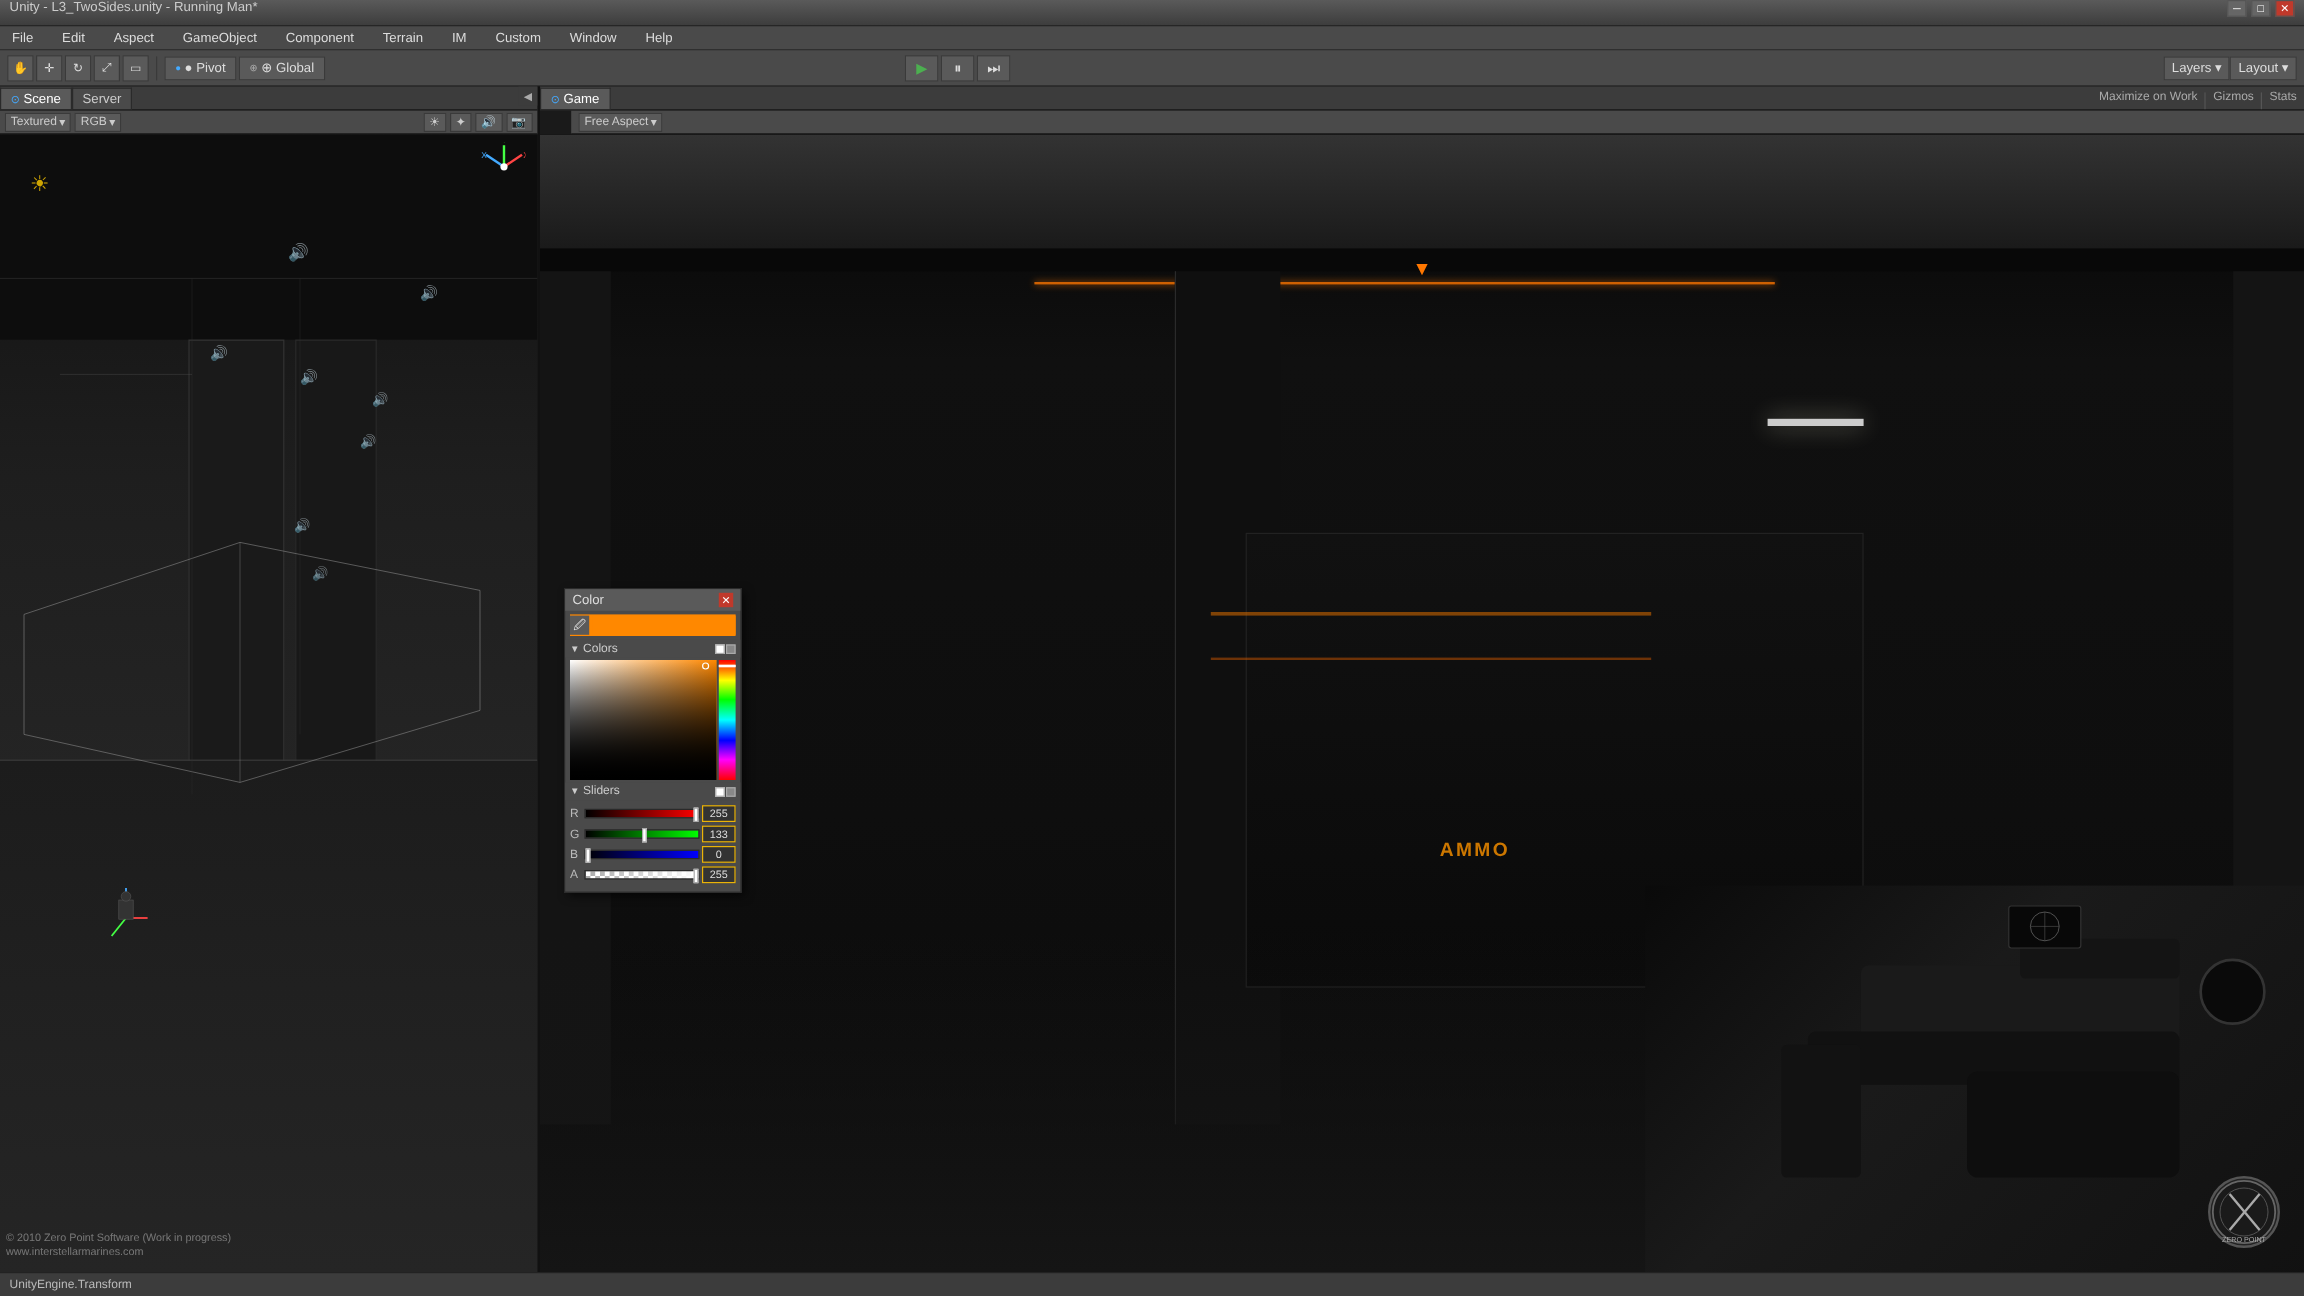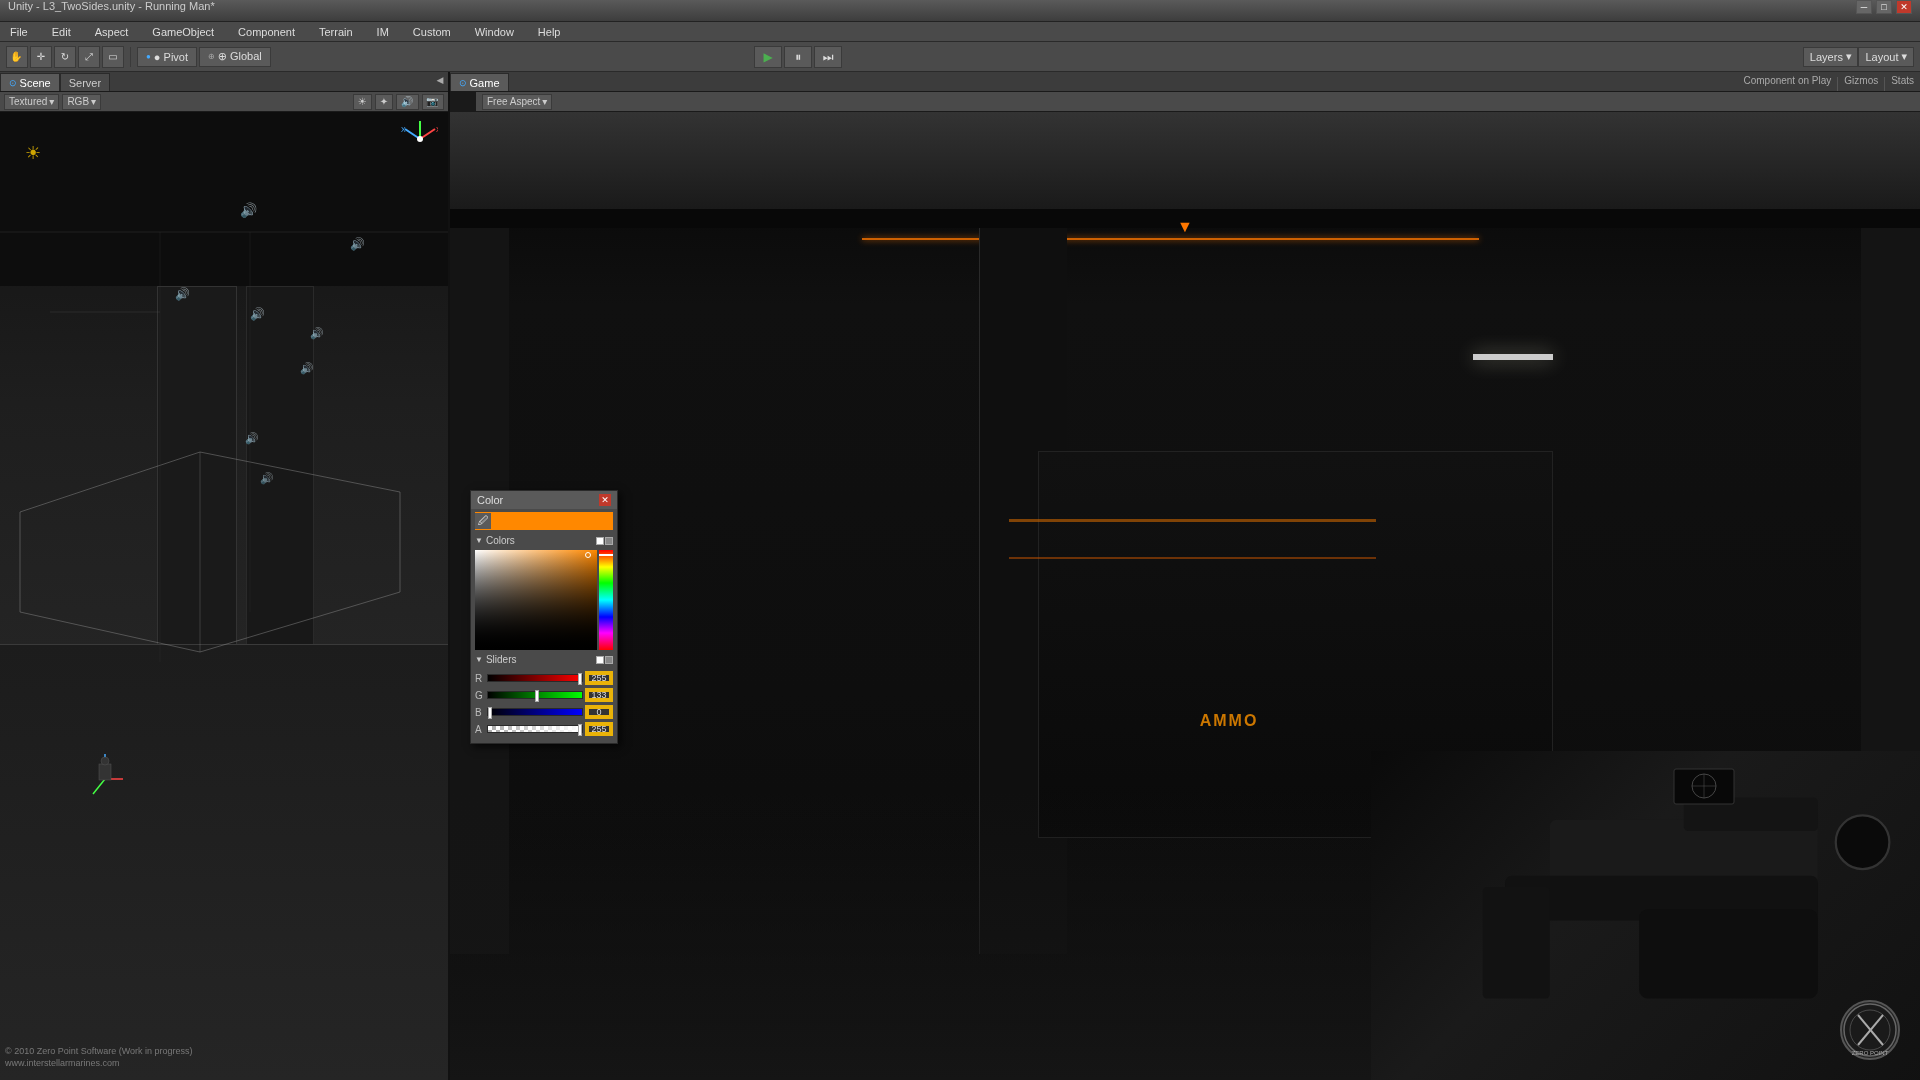--- a/index.html
+++ b/index.html
@@ -421,21 +421,21 @@
       top: -2px;
       width: 4px;
       height: 12px;
       background: #fff;
       border: 1px solid #aaa;
     }
     .cp-slider-value {
       width: 28px;
       height: 14px;
       background: #333;
-      border: 4px solid #eab308;
+      border: 1px solid #eab308;
       color: #ddd;
       font-size: 9px;
       text-align: center;
       display: flex;
       align-items: center;
       justify-content: center;
     }
 
     
     .copyright-overlay {
@@ -676,21 +676,21 @@
     </div>
 
     <div id="game-panel" style="flex:1;height:100%;position:relative;background:#1a1a1a;overflow:hidden;">
 
       <div style="height:20px;background:#3c3c3c;display:flex;align-items:flex-end;border-bottom:1px solid #1a1a1a;position:relative;">
         <div class="scene-panel-tab active">
           <span style="color:#4af;margin-right:3px;font-size:9px;">⊙</span>
           <span>Game</span>
         </div>
         <div style="flex:1;"></div>
-        <div class="game-bar-btn">Component on Play</div>
+        <div class="game-bar-btn">Maximize on Work</div>
         <div class="game-bar-separator"></div>
         <div class="game-bar-btn">Gizmos</div>
         <div class="game-bar-separator"></div>
         <div class="game-bar-btn">Stats</div>
       </div>
 
       <div id="game-toolbar" style="height:20px;background:#4a4a4a;display:flex;align-items:center;padding:0 6px;gap:4px;border-bottom:1px solid #1a1a1a;">
         <div class="scene-tb-dropdown">
           <span>Free Aspect</span>
           <span>▾</span>
@@ -755,20 +755,23 @@
             <line x1="15" y1="12" x2="40" y2="42" stroke="#aaa" stroke-width="2"></line>
             <line x1="40" y1="12" x2="15" y2="42" stroke="#aaa" stroke-width="2"></line>
             <text x="27" y="52" fill="#aaa" font-size="6" text-anchor="middle" font-family="Arial">ZERO POINT</text>
           </svg>
         </div>
 
       </div>
     </div>
   </div>
 
+  <div id="status-bar" style="width:100%;height:20px;background:#3c3c3c;display:flex;align-items:center;padding:0 8px;border-top:1px solid #222;position:relative;bottom:auto;flex-shrink:0;">
+    <span style="font-size:10px;color:#bbb;">UnityEngine.Transform</span>
+  </div>
 
 </div>
 
 <div id="color-picker">
 
   <div id="cp-titlebar">
     <span id="cp-titlebar-text">Color</span>
     <button id="cp-close">✕</button>
   </div>
 

